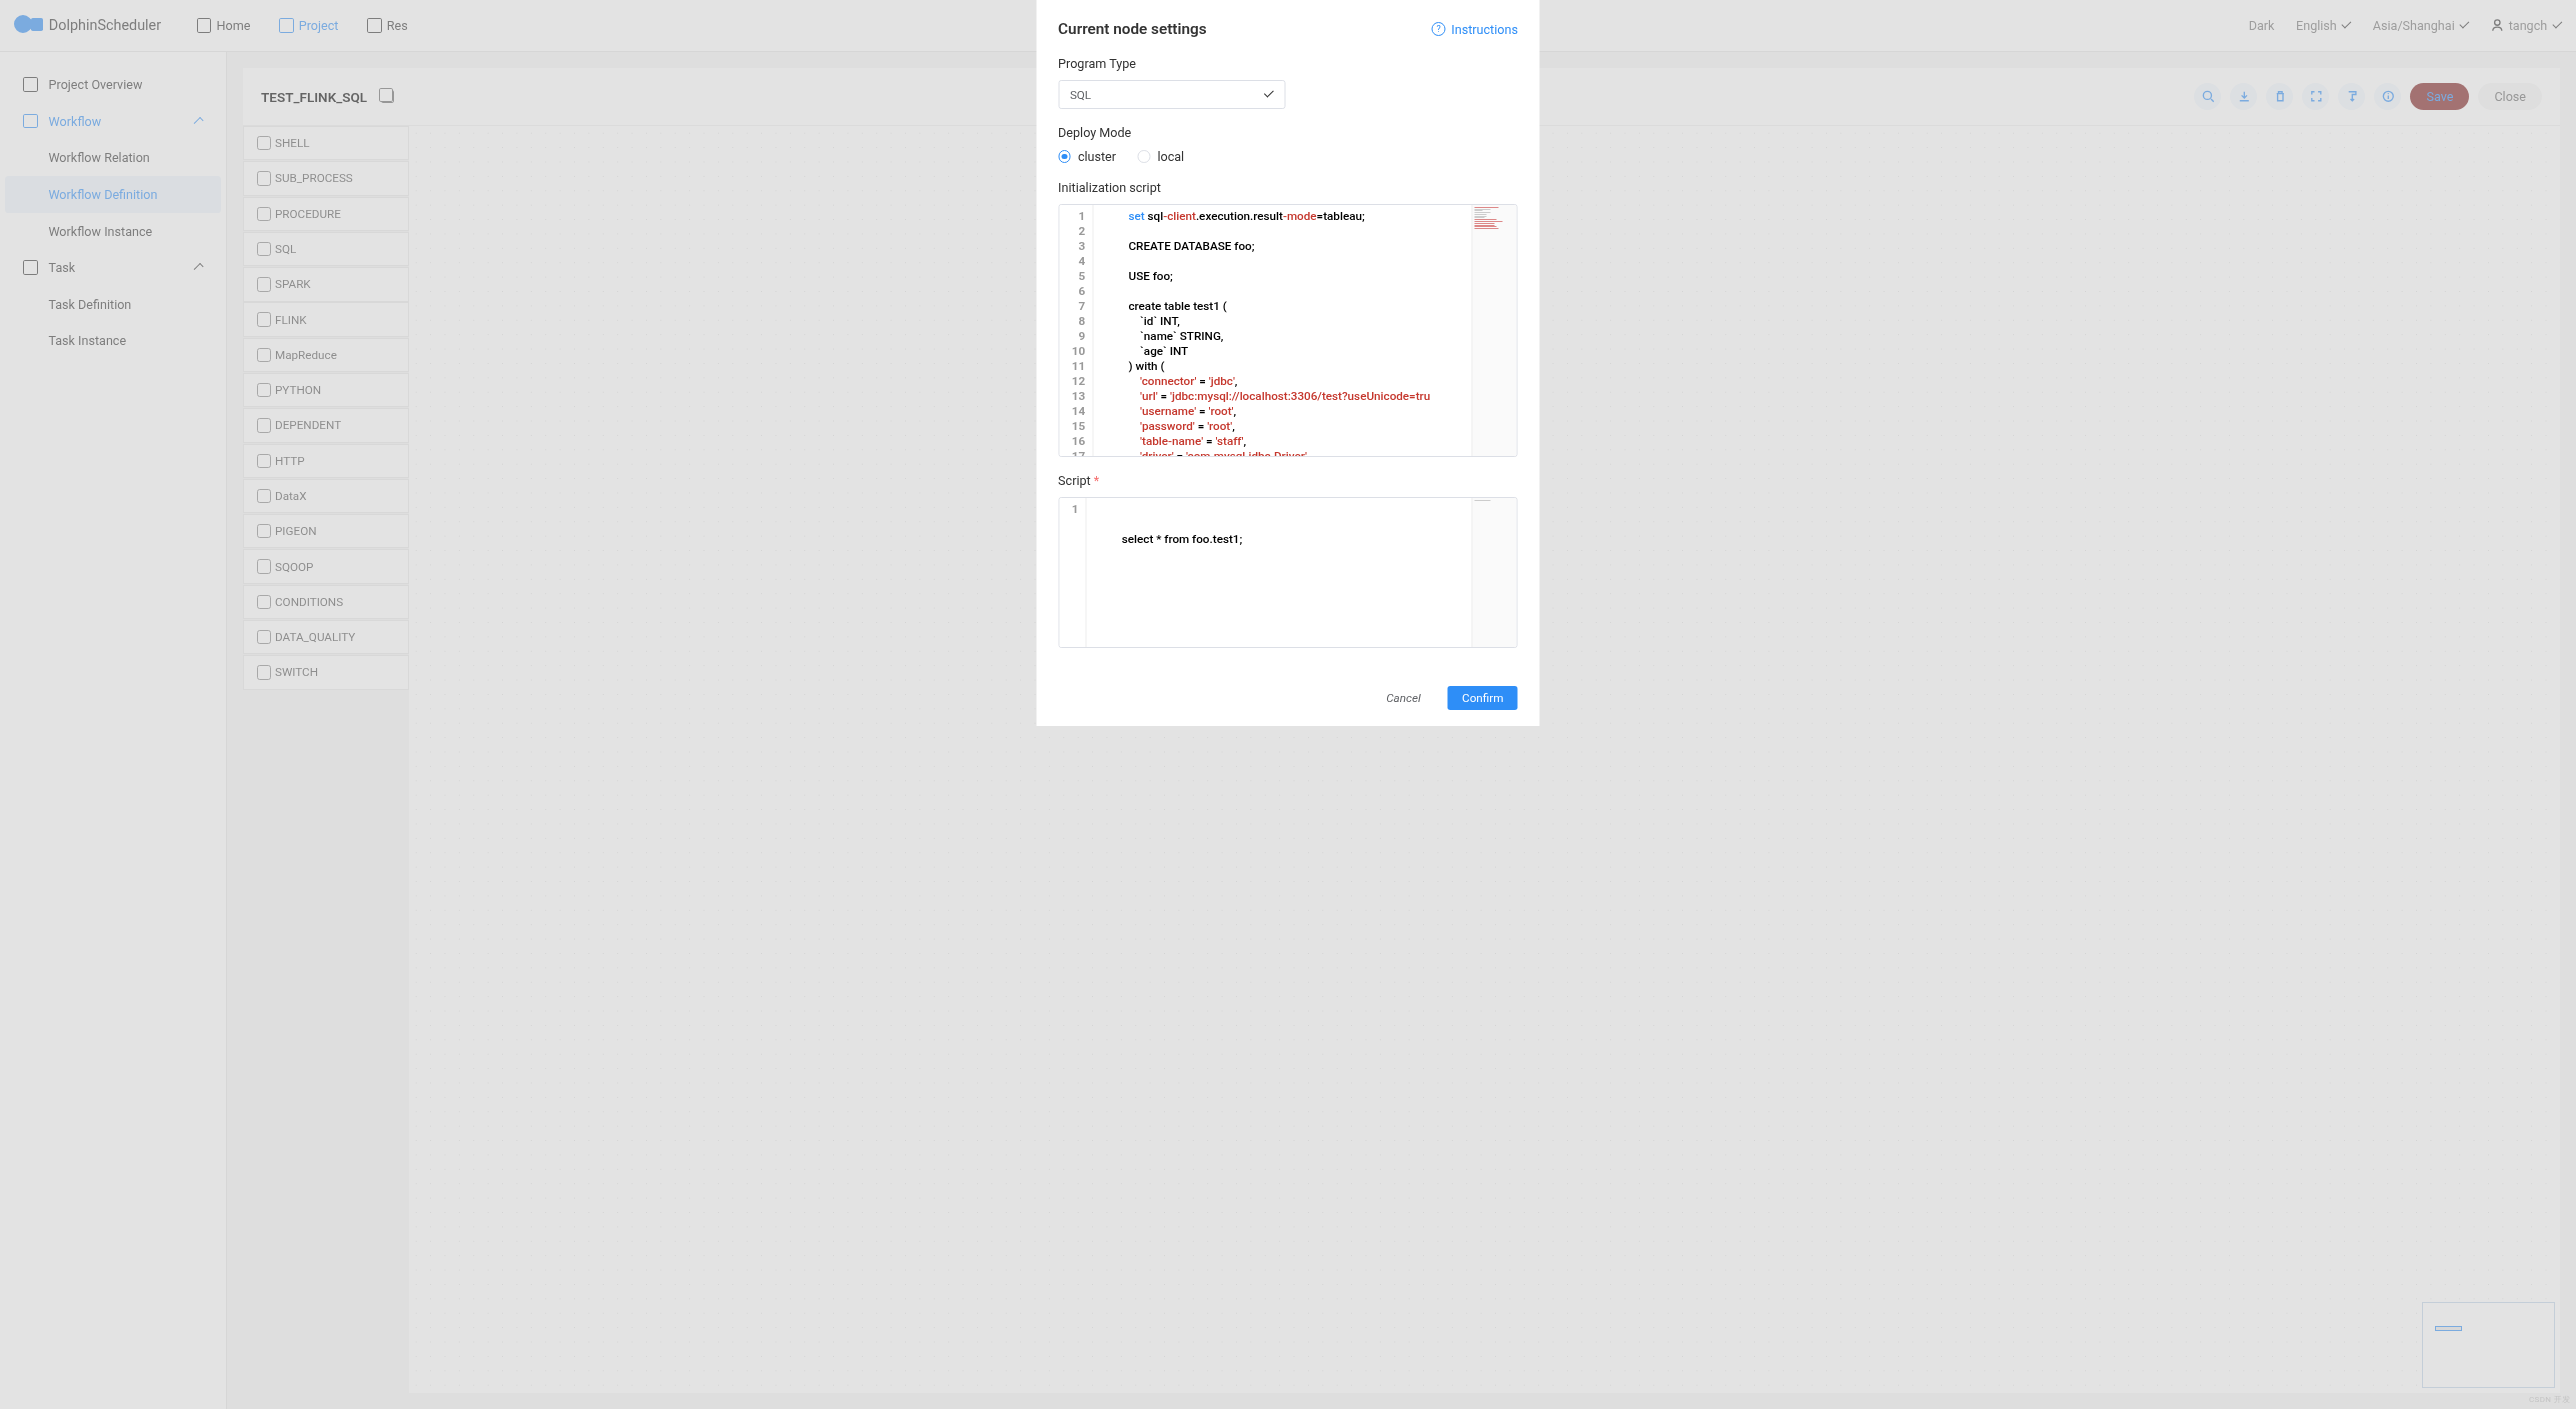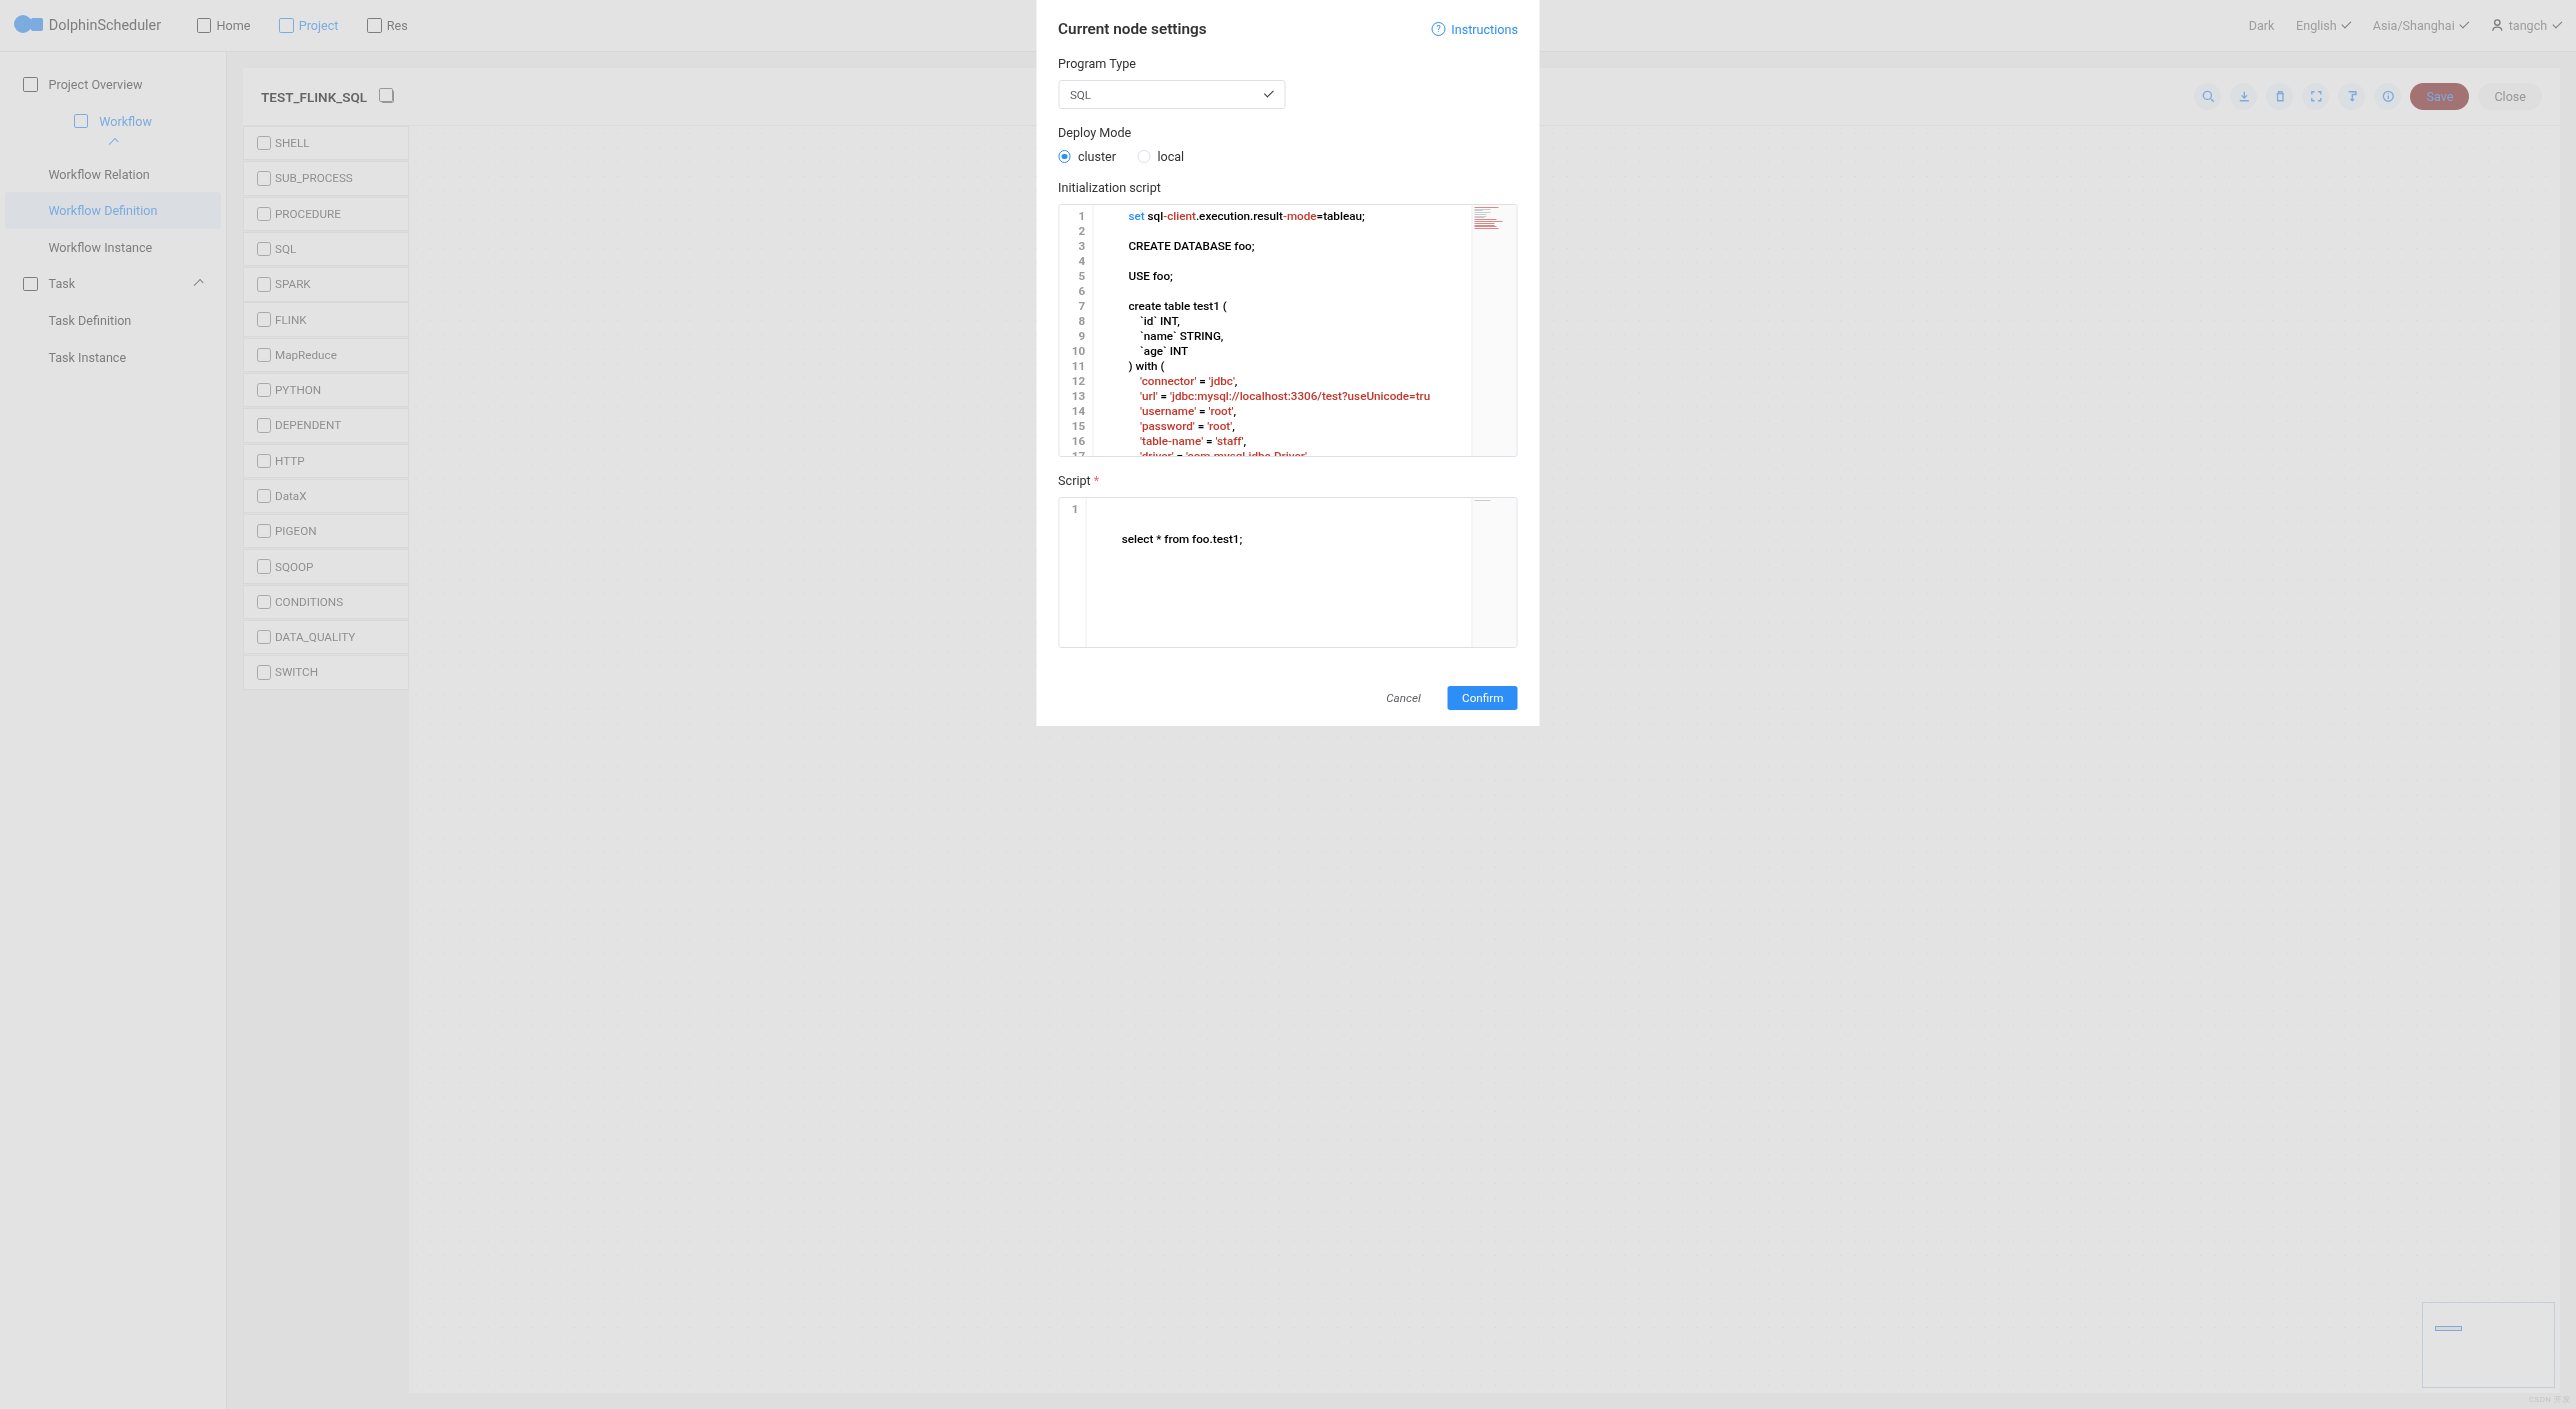--- a/index.html
+++ b/index.html
@@ -126,21 +126,20 @@
       font-size: 12.6px;
       color: #333;
       cursor: pointer;
       border-radius: 3.6px;
     }
     .sidebar-item.has-children {
       justify-content: space-between;
     }
     .sidebar-item.expanded {
       color: #2e8ef7;
-      flex-direction: column;
     }
     .sidebar-item.child {
       padding-left: 43px;
     }
     .sidebar-item.active {
       background: #ecf3fb;
       color: #2e8ef7;
     }
     .sidebar-icon {
       width: 14.4px;

